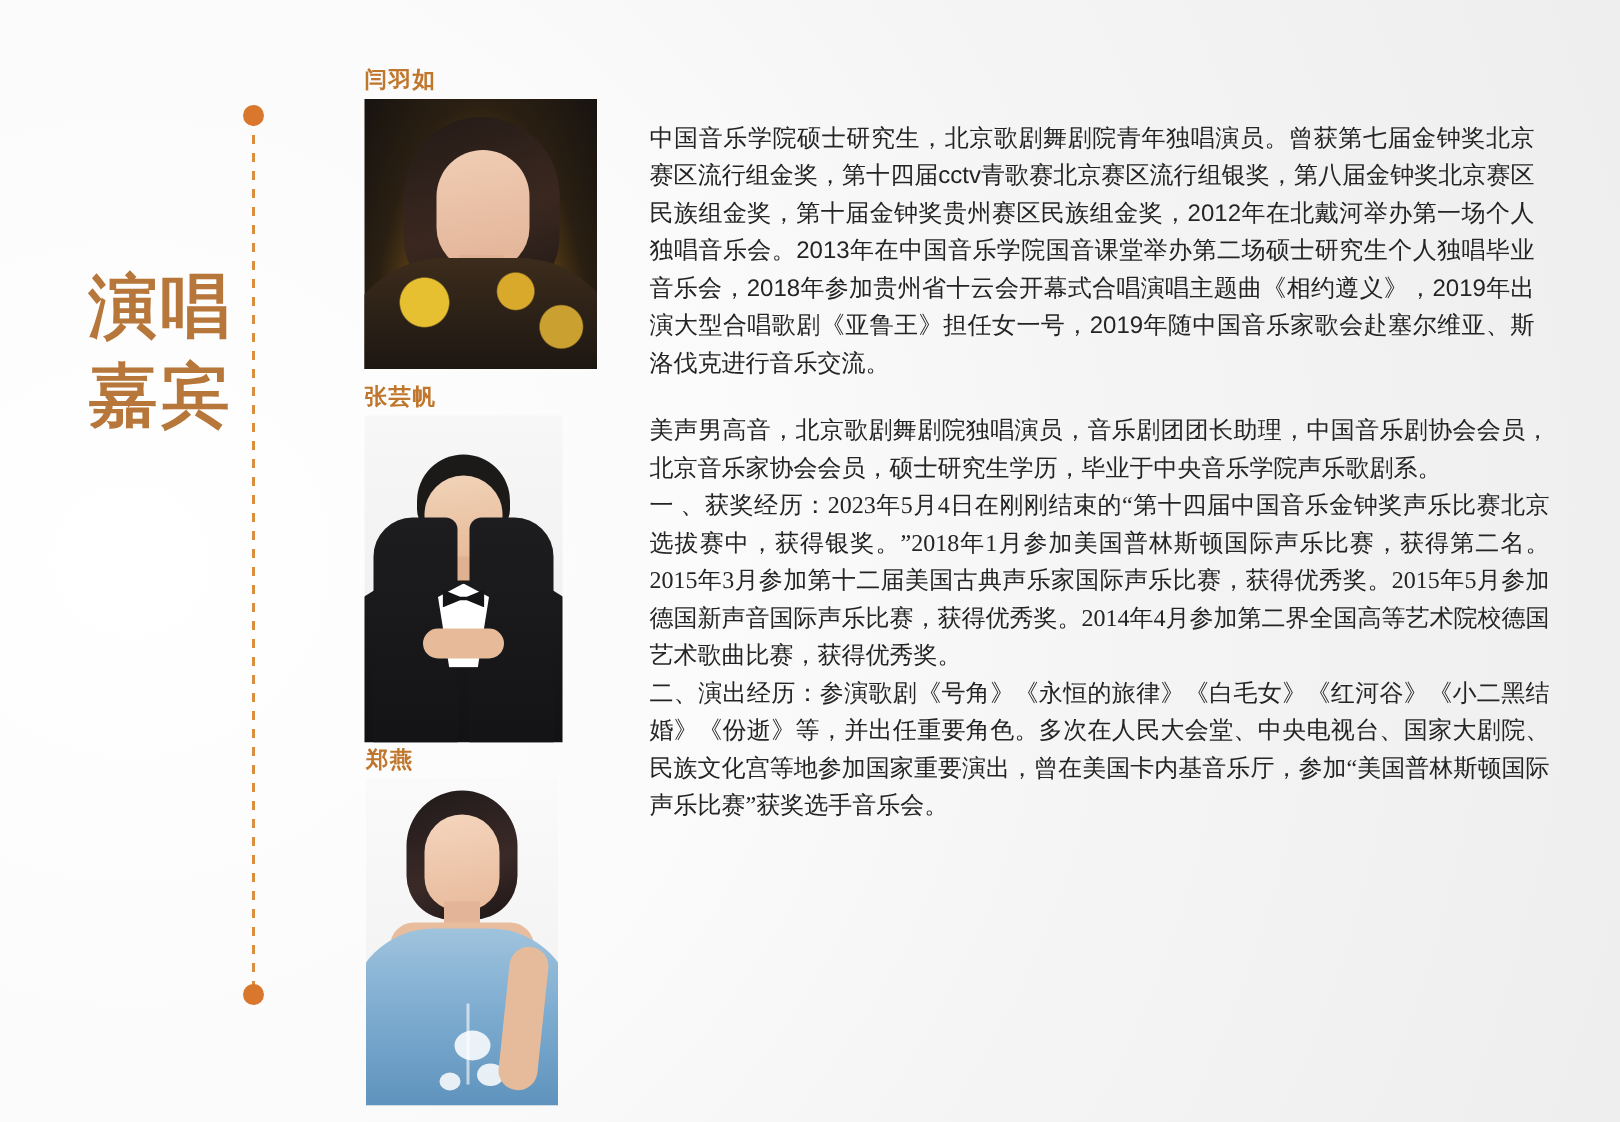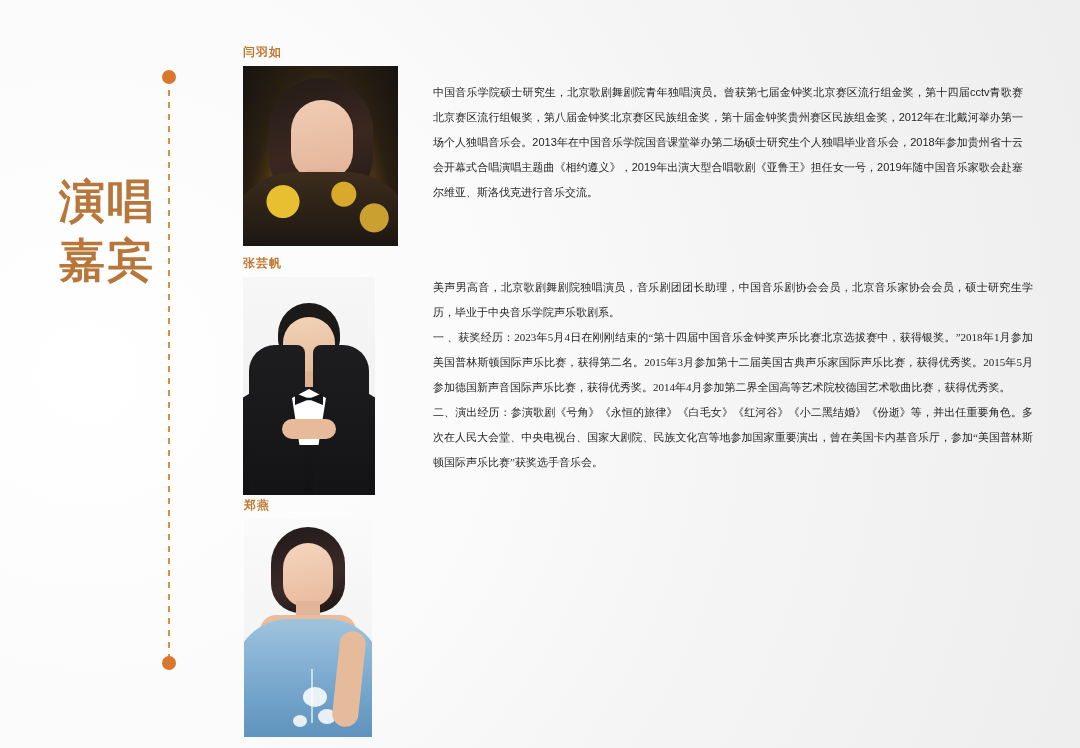--- a/index.html
+++ b/index.html
@@ -27,21 +27,21 @@
     position: absolute;
     left: 52px;
     top: 176px;
     width: 110px;
     color: #b7773a;
     font-size: 46px;
     line-height: 1.28;
     letter-spacing: 2px;
     font-weight: bold;
     text-align: center;
-    font-family: Liberation Mono, monospace;
+    font-family: Liberation Serif, serif;
   }
   .side-title .ch {
     display: block;
   }
   
   .timeline {
     position: absolute;
     left: 162px;
     top: 70px;
     width: 14px;
@@ -69,40 +69,40 @@
   .timeline .dot.bottom { bottom: 0; }
 
   
   .entry {
     position: absolute;
   }
   .entry .name {
     position: absolute;
     left: 0;
     top: 0;
-    font-size: 12px;
+    font-size: 15px;
     font-weight: bold;
     color: #c0762c;
     letter-spacing: 1px;
     font-family: "Liberation Sans", "DejaVu Sans", sans-serif;
   }
   .photo {
     position: absolute;
     left: 0;
     top: 22px;
     overflow: hidden;
     background: #ddd;
   }
   .photo .ph-inner {
     position: absolute;
     left: 0; top: 0; right: 0; bottom: 0;
   }
   .bio {
     position: absolute;
-    font-size: 11px;
+    font-size: 16px;
     line-height: 25px;
     color: #242424;
     text-align: justify;
     font-family: "Liberation Sans", "DejaVu Sans", sans-serif;
     white-space: pre-wrap;
   }
 
   
   .p1 {
     background:

